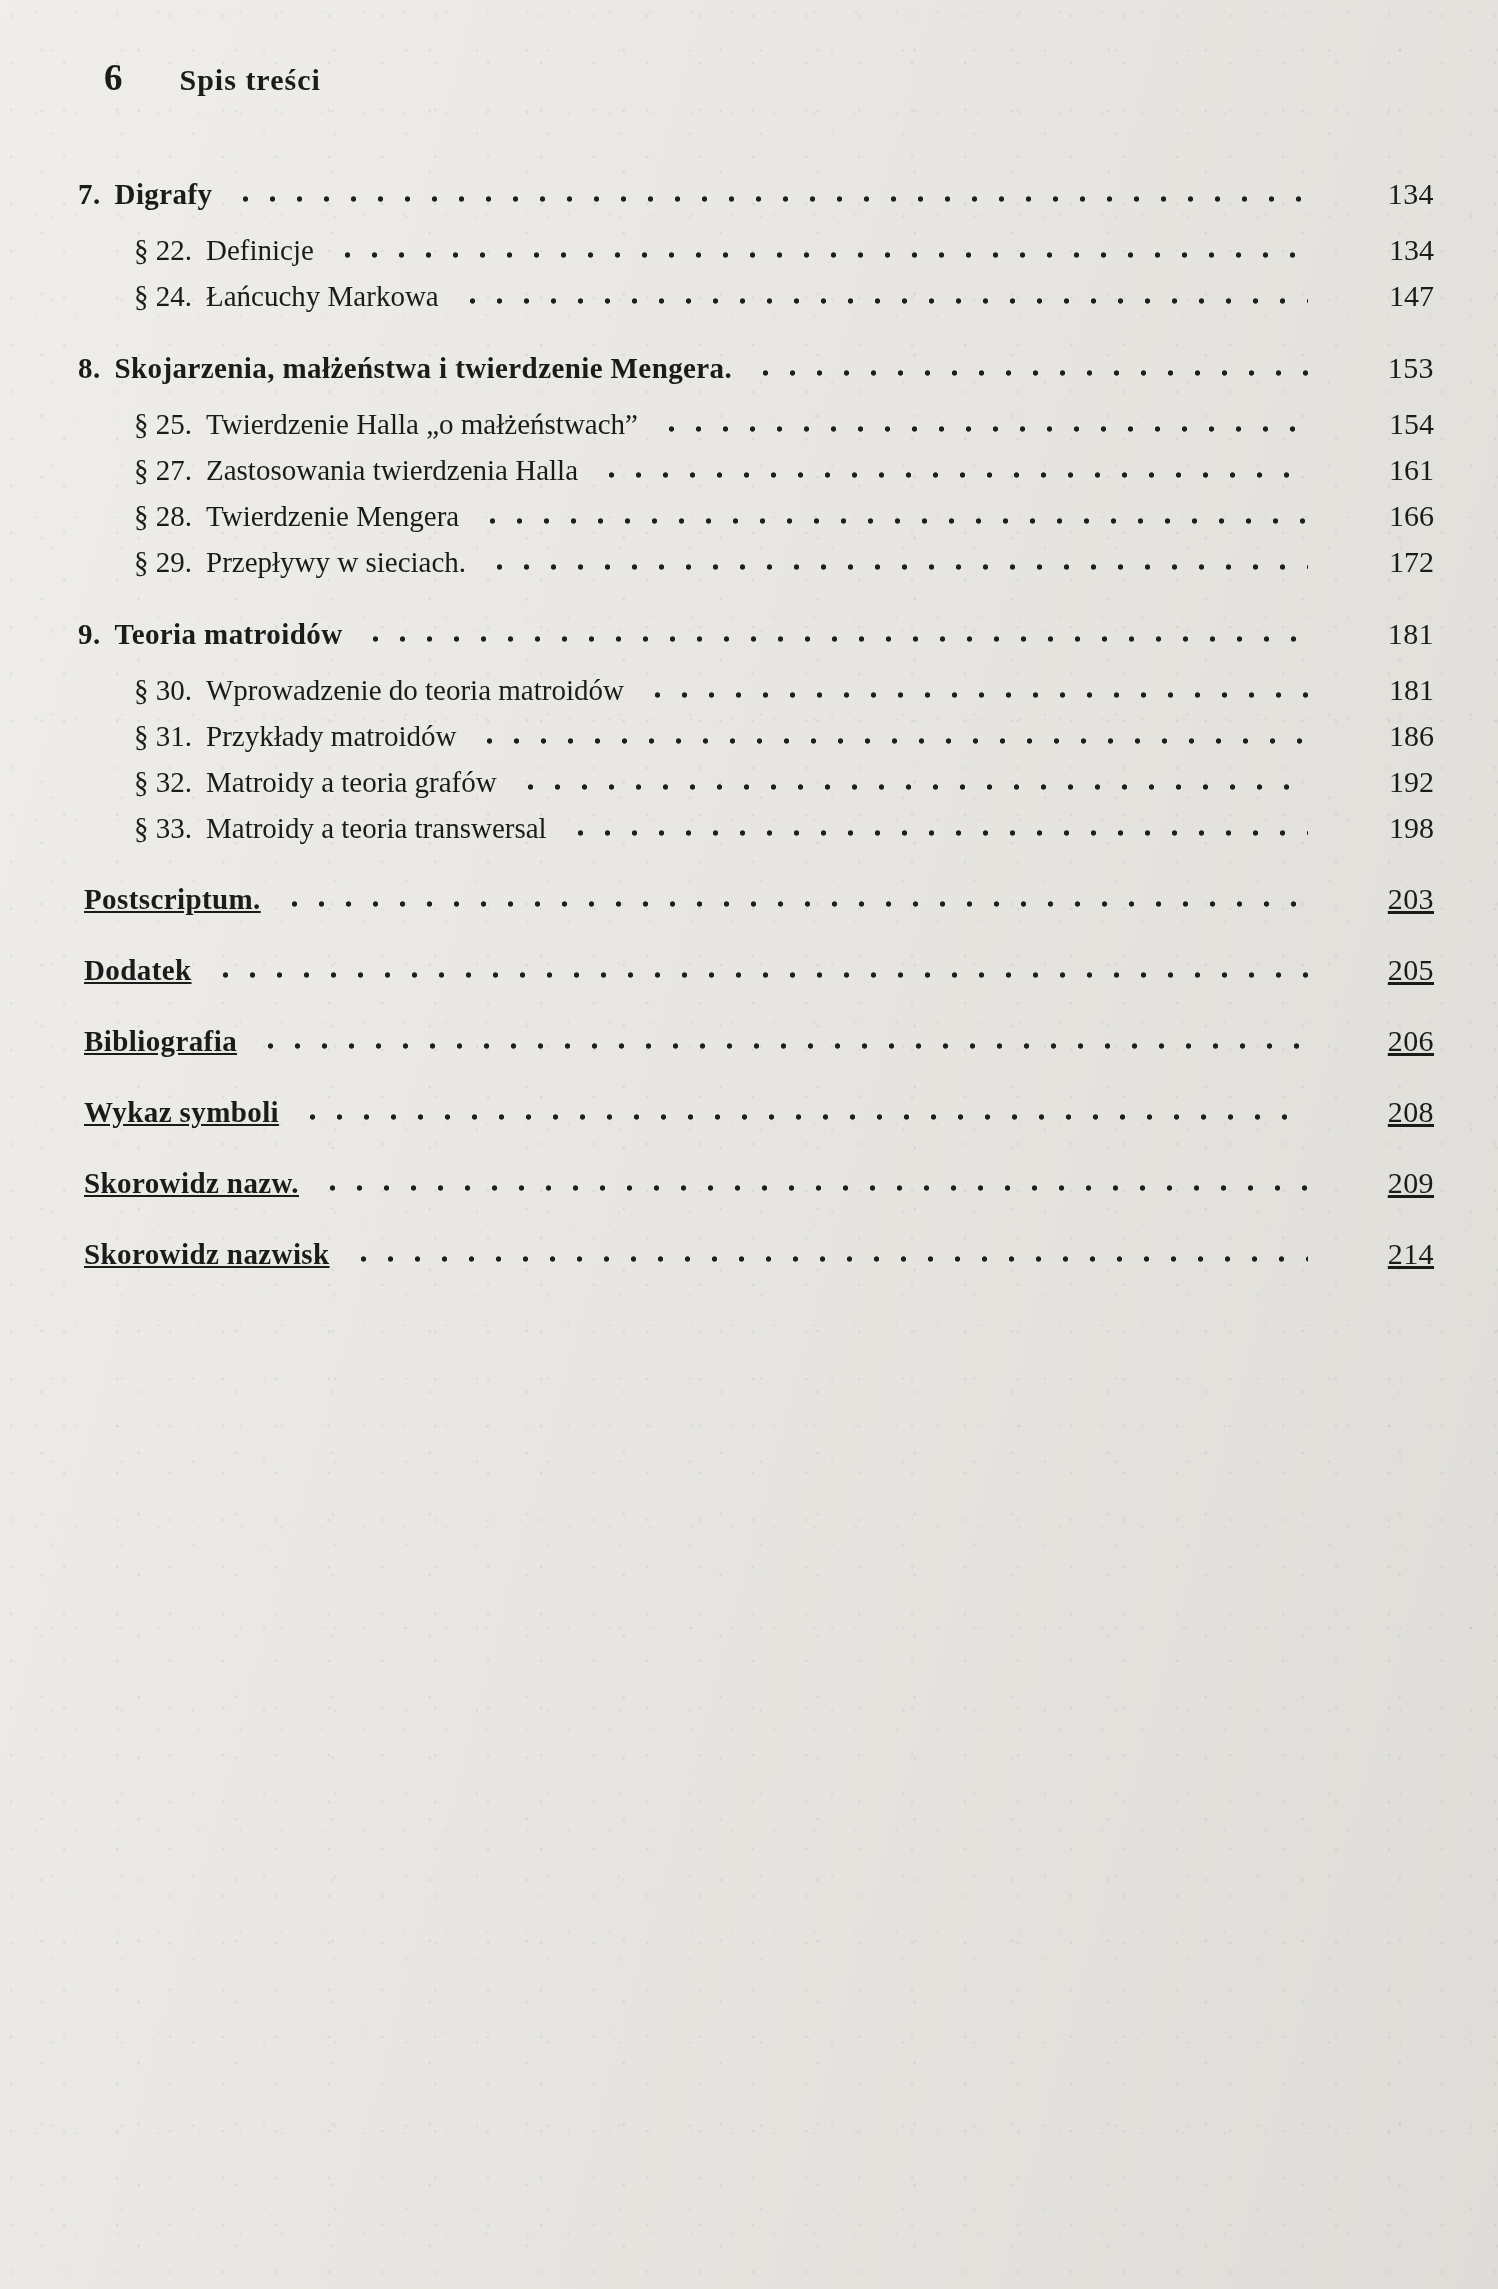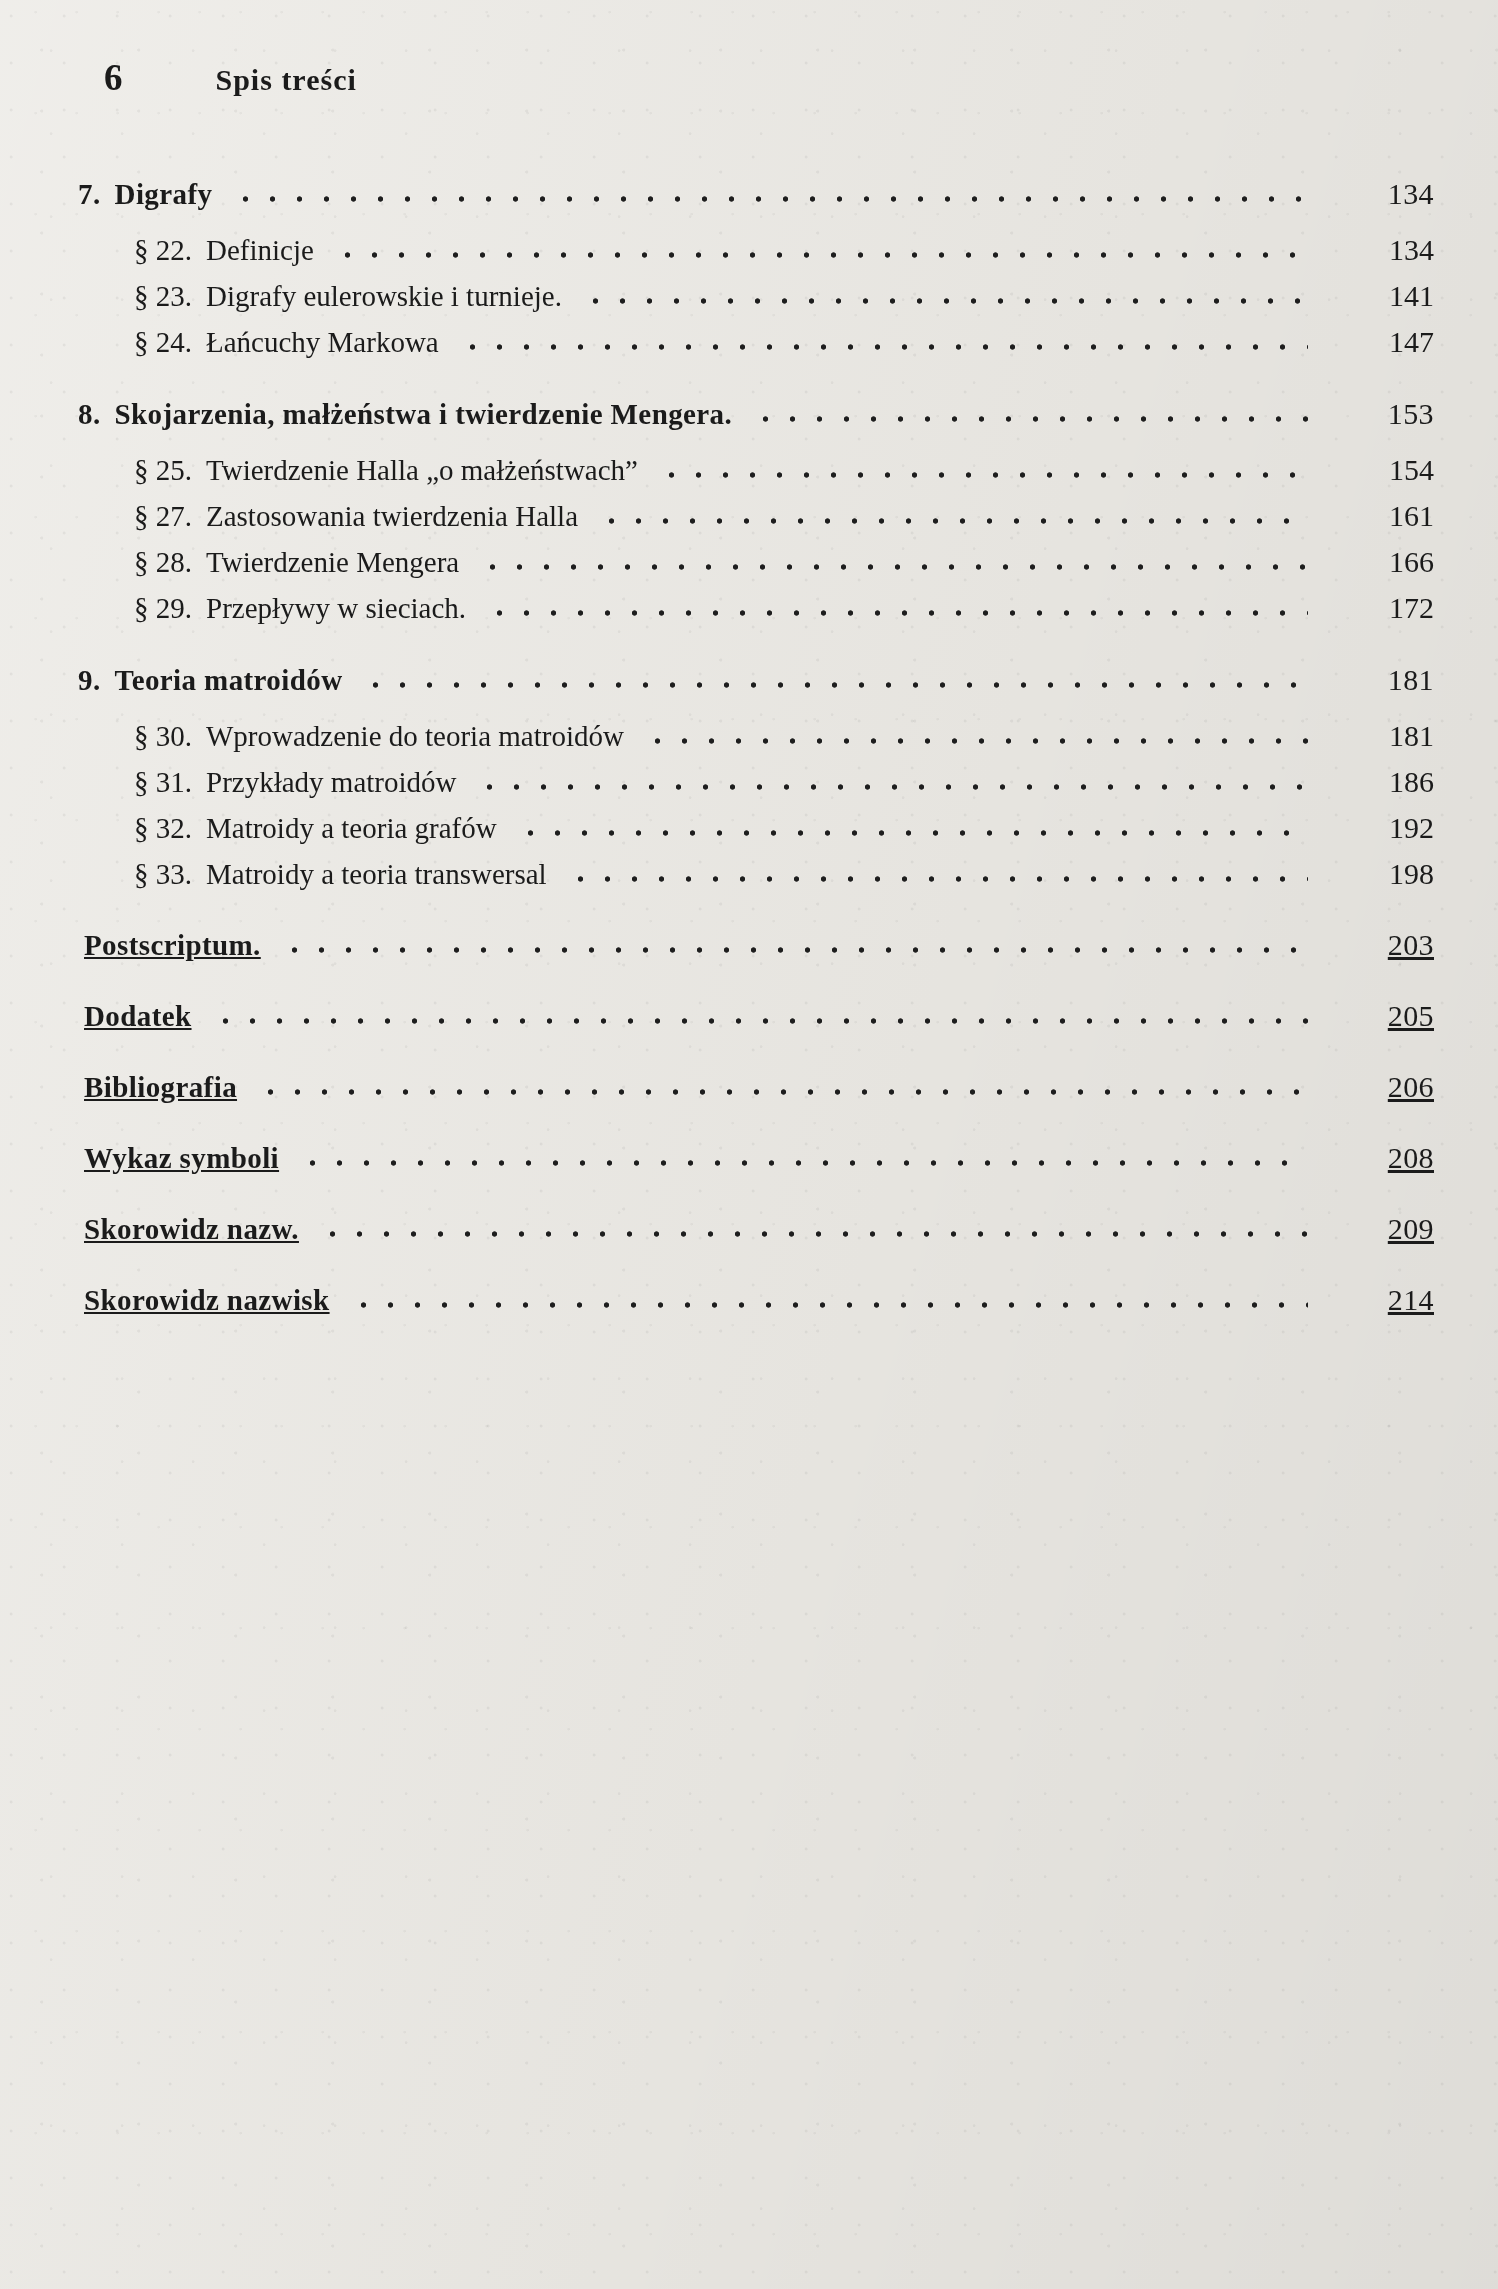--- a/index.html
+++ b/index.html
@@ -39,21 +39,21 @@
     padding-left: 26px;
   }
   .folio {
     font-size: 37px;
     font-weight: bold;
     letter-spacing: 1px;
   }
   .running-title {
     font-size: 30px;
     font-weight: bold;
-    margin-left: 92px;
+    margin-left: 56px;
     letter-spacing: 1px;
   }
   .toc {
     margin-top: 72px;
   }
   .toc-row {
     display: flex;
     align-items: baseline;
     height: 46px;
     font-size: 29px;
@@ -122,26 +122,20 @@
         <span class="pagenum">134</span>
       </div>
 
       <div class="toc-row section">
         <span class="num">§ 22.</span>
         <span class="title">Definicje</span>
         <span class="leader"></span>
         <span class="pagenum">134</span>
       </div>
 
-      <div class="toc-row section">
-        <span class="num">§ 23.</span>
-        <span class="title">Digrafy eulerowskie i turnieje.</span>
-        <span class="leader"></span>
-        <span class="pagenum">141</span>
-      </div>
 
       <div class="toc-row section">
         <span class="num">§ 24.</span>
         <span class="title">Łańcuchy Markowa</span>
         <span class="leader"></span>
         <span class="pagenum">147</span>
       </div>
 
       <div class="toc-row chapter">
         <span class="num">8.</span>

